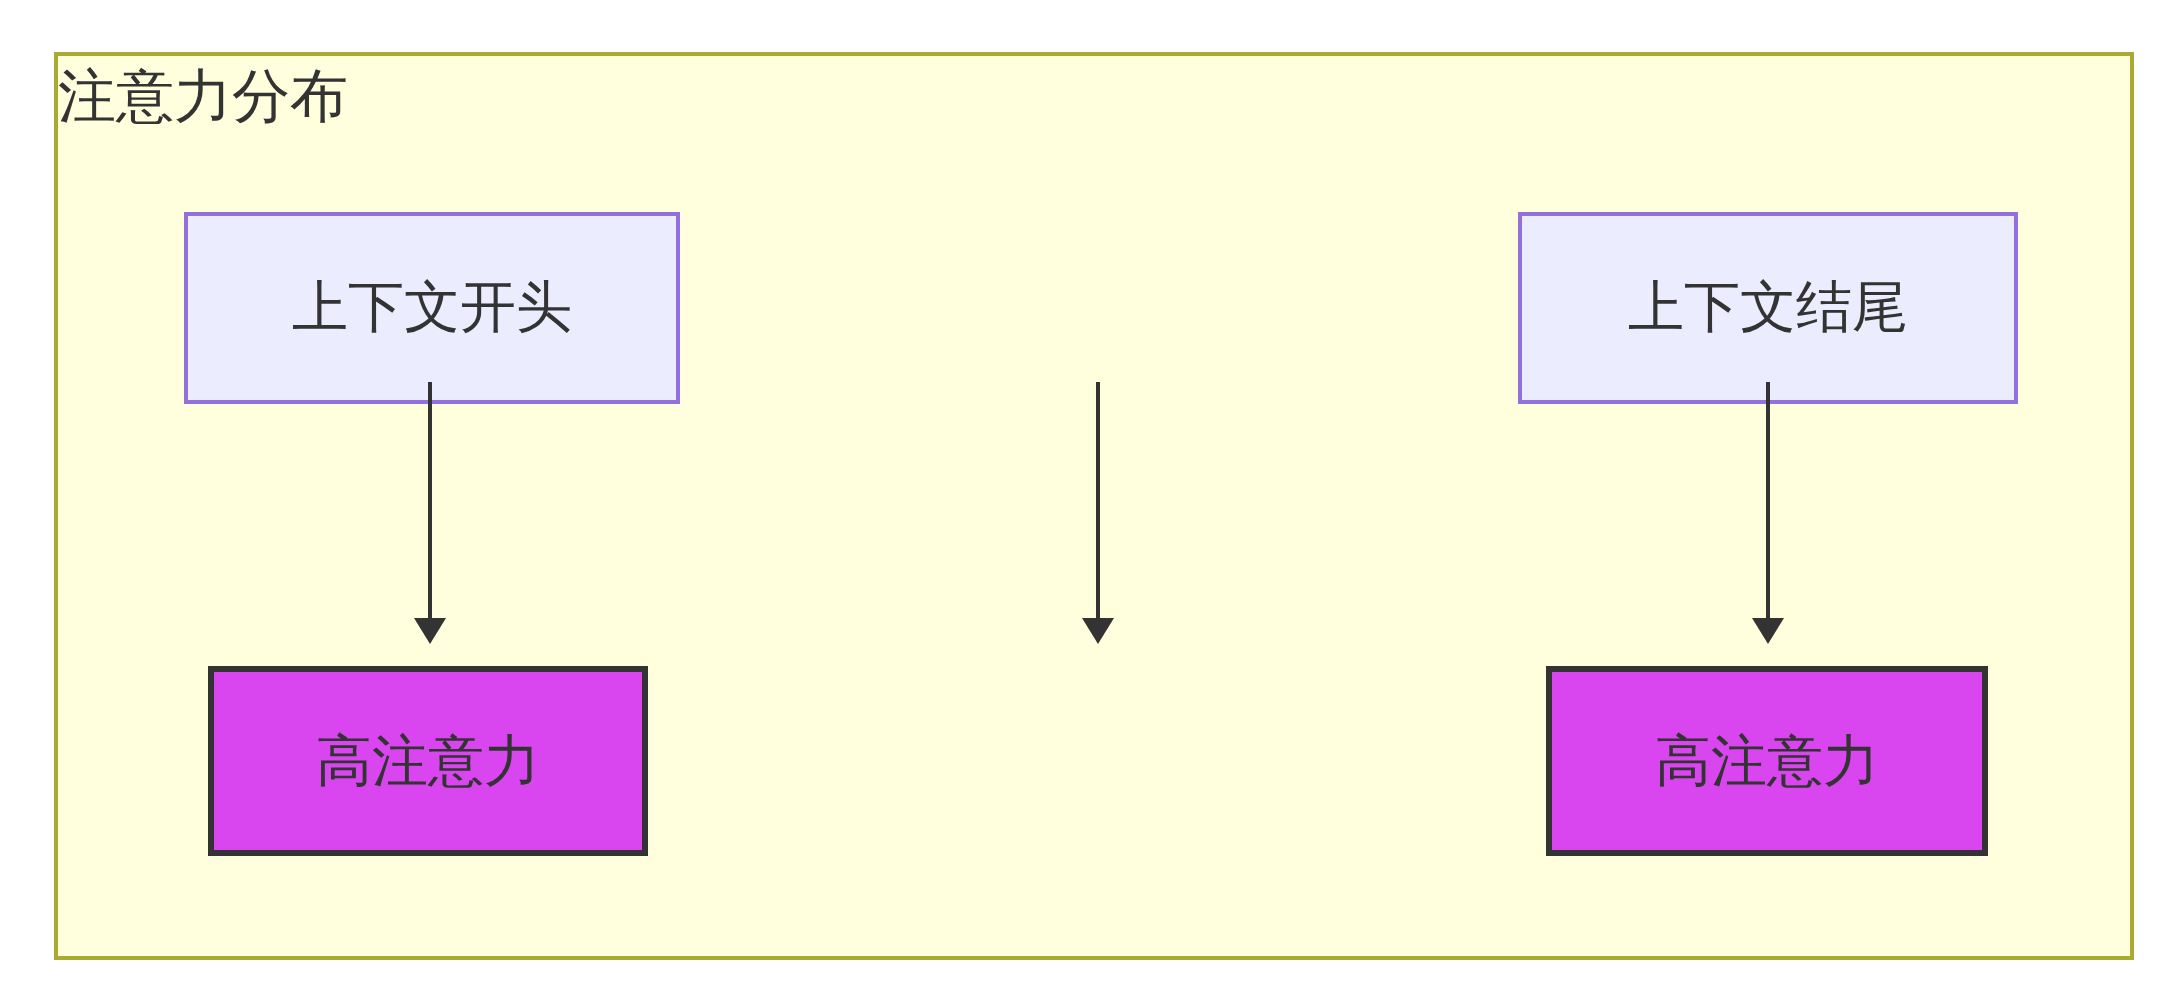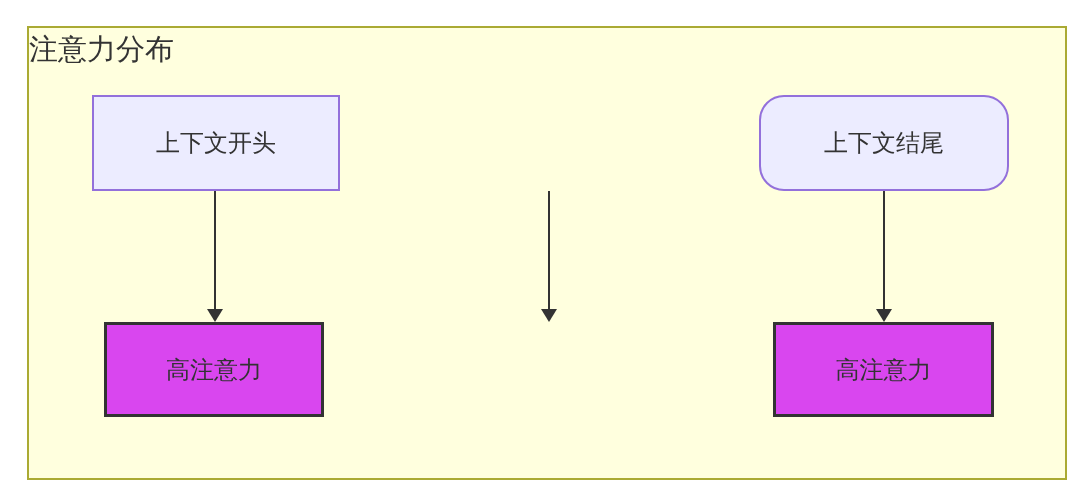--- a/index.html
+++ b/index.html
@@ -35,41 +35,42 @@
     color: #333333;
     white-space: nowrap;
   }
   .node {
     position: absolute;
     box-sizing: border-box;
     display: flex;
     align-items: center;
     justify-content: center;
     color: #333333;
-    font-size: 24px;
+    font-size: 28px;
     line-height: 32px;
     white-space: nowrap;
+    margin-top: 11px;
   }
   .node.source {
     top: 67px;
     height: 96px;
     background: #ECECFF;
     border: 2px solid #9370DB;
   }
   .node.result {
     top: 294px;
     height: 95px;
     border: 3px solid #333333;
   }
   .node.result.high { background: #d946ef; }
   .node.result.low  { background: #FF9090; }
 
   .src-1 { left: 63px;  width: 248px; }
   .src-2 { left: 396px; width: 249px; }
-  .src-3 { left: 730px; width: 250px; border-radius: 25px; }
+  .src-3 { left: 730px; width: 250px; }
 
   .res-1 { left: 75px;  width: 220px; }
   .res-2 { left: 411px; width: 219px; }
   .res-3 { left: 744px; width: 221px; }
 
   .arrow {
     position: absolute;
     top: 163px;
     width: 16px;
     display: flex;

